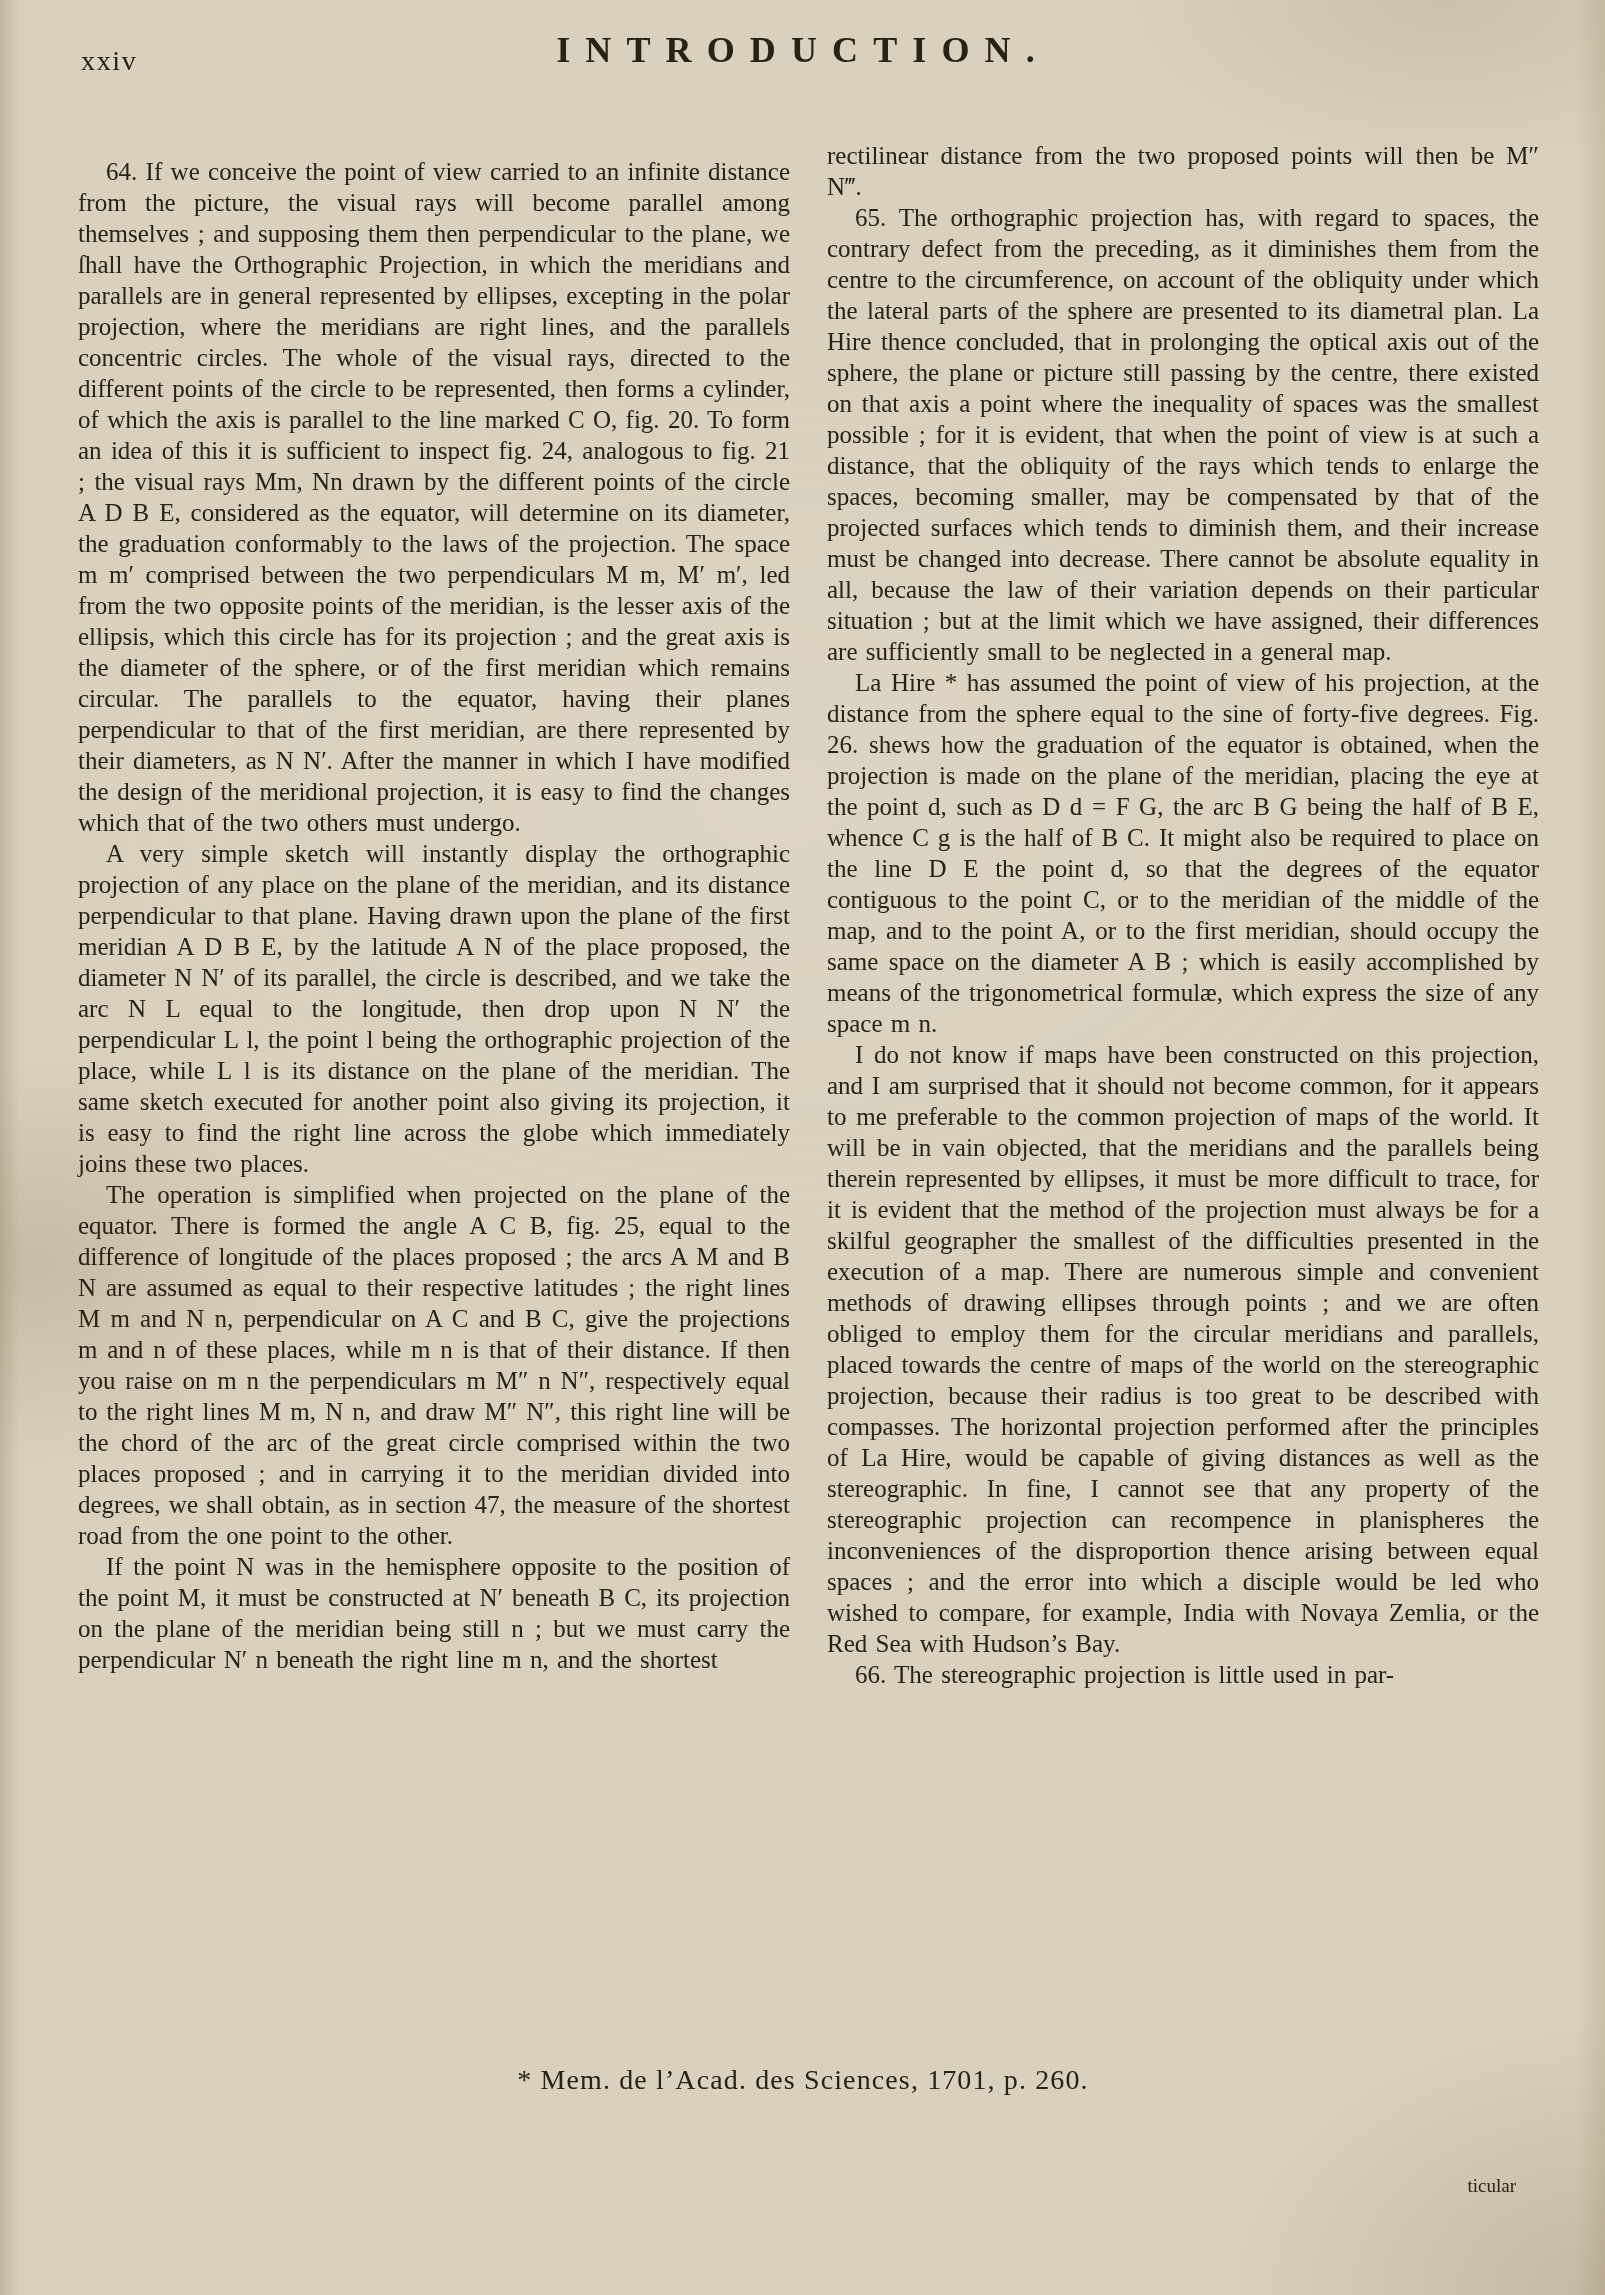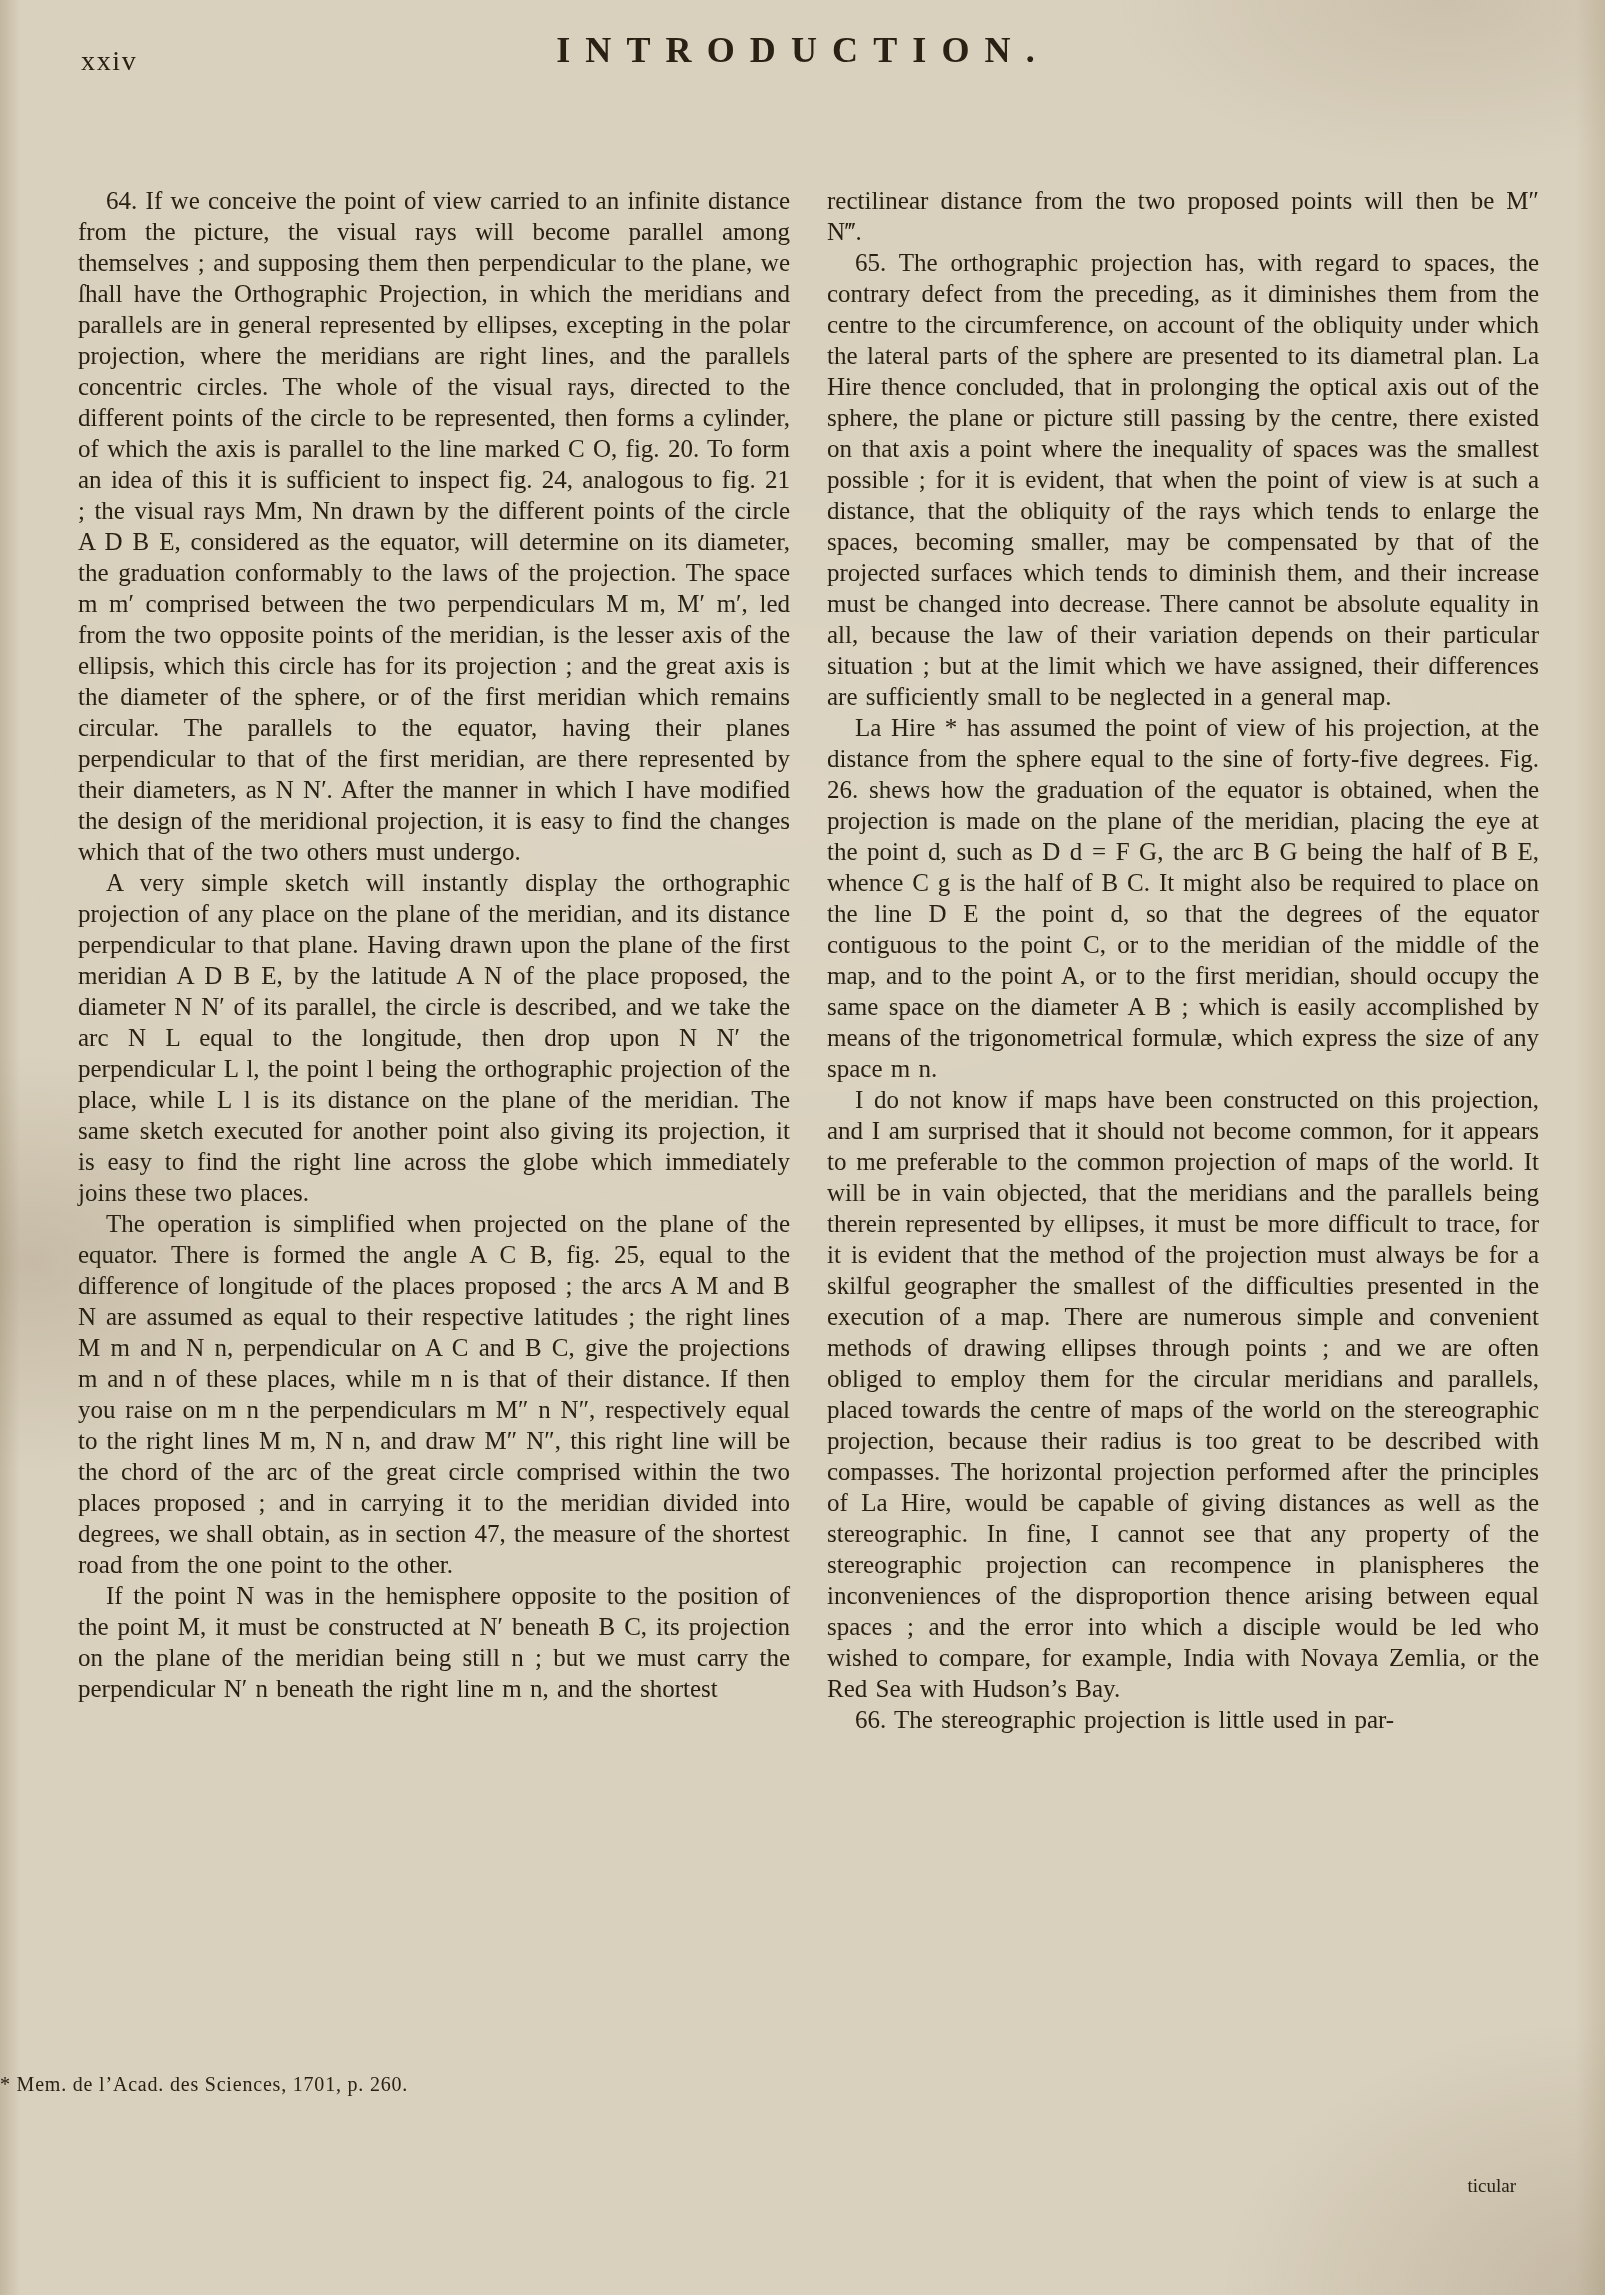--- a/index.html
+++ b/index.html
@@ -13,27 +13,27 @@
       radial-gradient(ellipse 546px 390px at 100% 100%, rgba(120,100,70,0.22), rgba(120,100,70,0) 70%),
       radial-gradient(ellipse 468px 234px at 90% 0%, rgba(120,100,70,0.14), rgba(120,100,70,0) 70%),
       linear-gradient(90deg, #c2b7a0 0px, #d9d0bd 20px, #d9d0bd 1576px, #c9bea6 1606px),
       var(--paper,#d9d0bd);
   }
   .page{ position:absolute; inset:0; padding:23px 66px 0 78px; box-sizing:border-box; }
   .header{ position:relative; height:117px; }
   .page-number{ position:absolute; left:3.1px; top:22px; font-size:28px; letter-spacing:1.6px; }
   .page-title{ position:absolute; left:0; right:12px; top:6.2px; text-align:center;
                font-size:36px; font-weight:700; letter-spacing:0.42em; }
-  .columns{ display:flex; gap:37px; align-items:flex-start;margin-top:45px; }
+  .columns{ display:flex; gap:37px; align-items:center; }
   .col{ width:712px; text-align:justify; font-size:25px; line-height:31px;
         word-spacing:0.08em; hyphens:auto; }
   .para{ margin:0; text-indent:28px; }
   .para.no-indent{ text-indent:0; }
-  .footnote{ position:absolute; left:0; right:0; bottom:199px; text-align:left;
-             font-size:20px; letter-spacing:0.04em; }
+  .footnote{ position:absolute; left:0; right:0; bottom:199px; text-align:center;
+             font-size:28px; letter-spacing:0.04em; }
   .catchword{ position:absolute; right:90px; bottom:98px; font-size:19px; }
 </style>
 </head>
 <body style="--paper: #d9d0bd; --ink: #2a2115;">
 
 <div class="page">
 
   <div class="header">
     <span class="page-number">xxiv</span>
     <span class="page-title">INTRODUCTION.</span>

